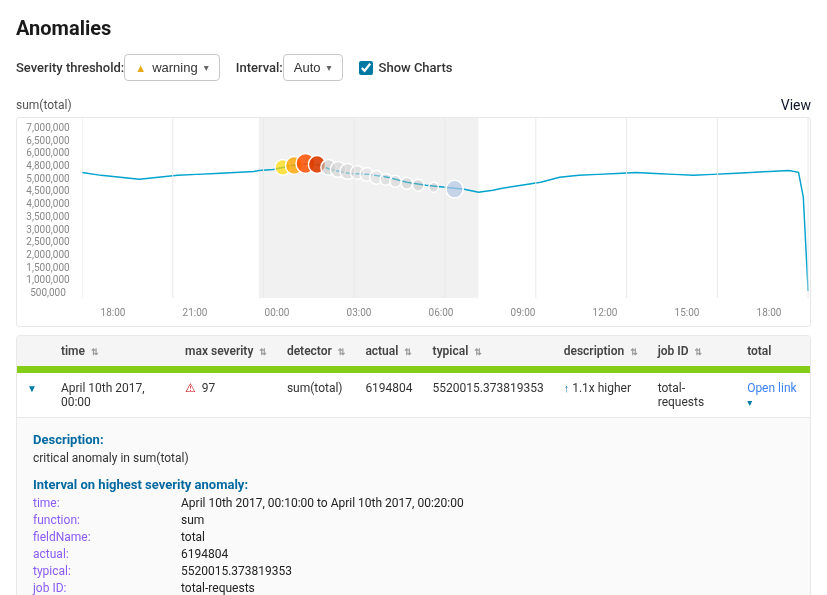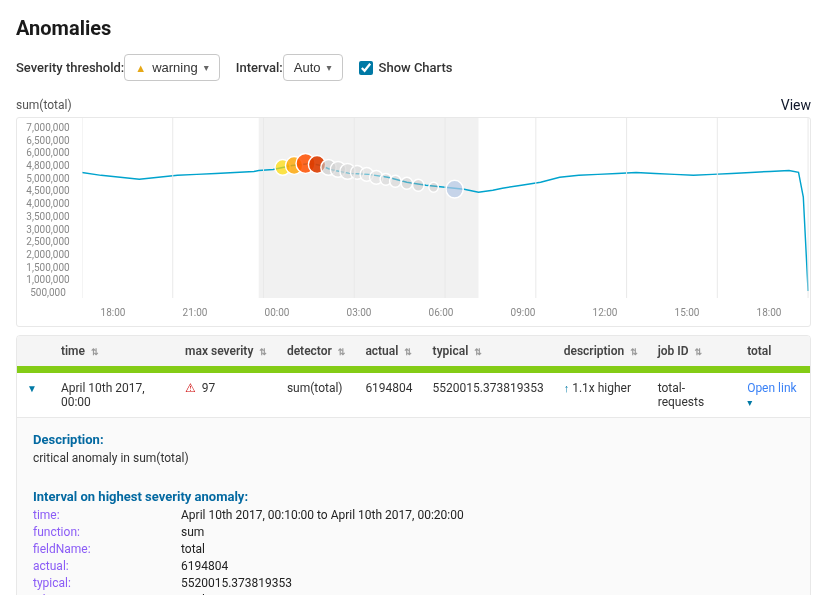--- a/index.html
+++ b/index.html
@@ -43,21 +43,21 @@
     tbody td { padding: 8px 10px; font-size: 12px; color: #333; vertical-align: top; }
     .expand-btn { cursor: pointer; color: #0079a5; font-size: 10px; margin-right: 4px; }
     .alert-icon { color: #cc0000; font-size: 12px; margin-right: 3px; }
     .open-link { color: #3b82f6; cursor: pointer; font-size: 12px; }
     .link-chevron { font-size: 10px; color: #0079a5; }
     .up-arrow { color: #0079a5; font-size: 11px; }
 
     
     .detail-panel { padding: 14px 16px; font-size: 12px; border-bottom: 1px solid #e8e8e8; background: #fafafa; }
     .detail-section-title { font-weight: 700; font-size: 13px; margin-bottom: 4px; color: #0369a1; }
-    .detail-text { color: #333; margin-bottom: 24px; font-size: 12px; }
+    .detail-text { color: #333; margin-bottom: 12px; font-size: 12px; }
     .detail-grid { display: grid; grid-template-columns: 140px 1fr; gap: 3px 8px; }
     .detail-key { color: #8b5cf6; }
     .detail-val { color: #222; }
 
     .shaded-region { fill: rgba(200,200,200,0.25); }
   </style>
 </head>
 <body>
 
 <h1>Anomalies</h1>

